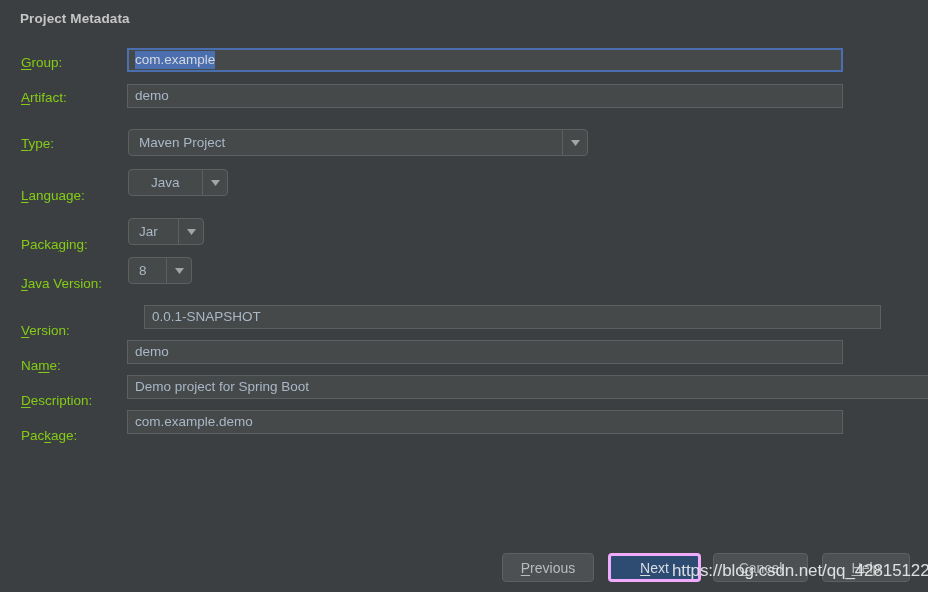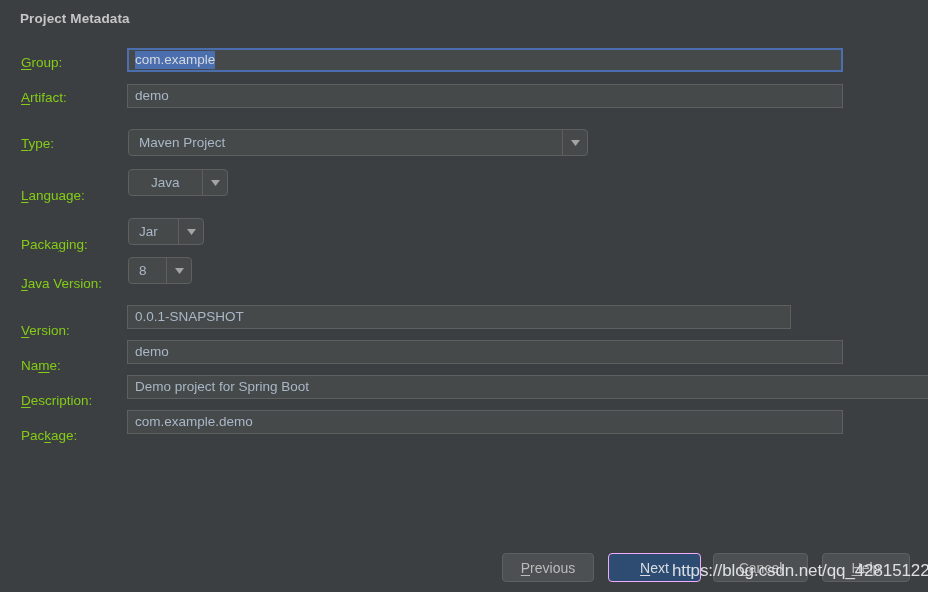--- a/index.html
+++ b/index.html
@@ -139,21 +139,21 @@
     align-items: center;
     justify-content: center;
     white-space: nowrap;
   }
   .btn .mn {
     text-decoration: underline;
     text-underline-offset: 2px;
   }
   .btn.default {
     background: #2e4b72;
-    border: 1px solid #f0abfc;
+    border: 3px solid #f0abfc;
     color: #d8dde3;
     align-items: center;
   }
 
   
   #watermark {
     position: absolute;
     left: 672px;
     top: 561px;
     font-size: 17px;
@@ -231,21 +231,21 @@
     <div class="combo-arrow">
       <svg width="9" height="6" viewBox="0 0 9 6" aria-hidden="true">
           <polygon points="0,0 9,0 4.5,6" fill="#a4a4a4"></polygon>
         </svg>
     </div>
   </div>
 
   <div class="form-row" style="top:317px;">
     <div class="field-label"><span></span><span class="mn">V</span><span>ersion:</span></div>
   </div>
-  <div class="text-input" style="left:127px; top:305px; width:664px;">
+  <div class="text-input" style="left:144px; top:305px; width:737px;">
     <span>0.0.1-SNAPSHOT</span>
   </div>
 
   <div class="form-row" style="top:352px;">
     <div class="field-label"><span>Na</span><span class="mn">m</span><span>e:</span></div>
   </div>
   <div class="text-input" style="left:127px; top:340px; width:716px;">
     <span>demo</span>
   </div>
 

